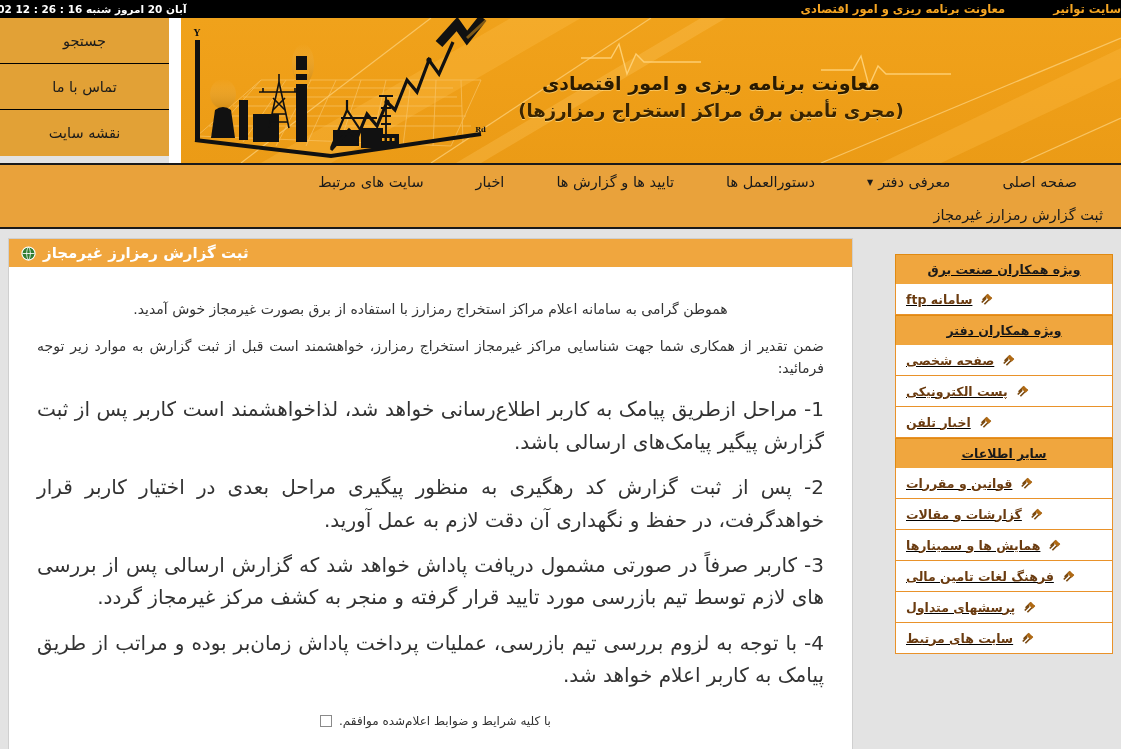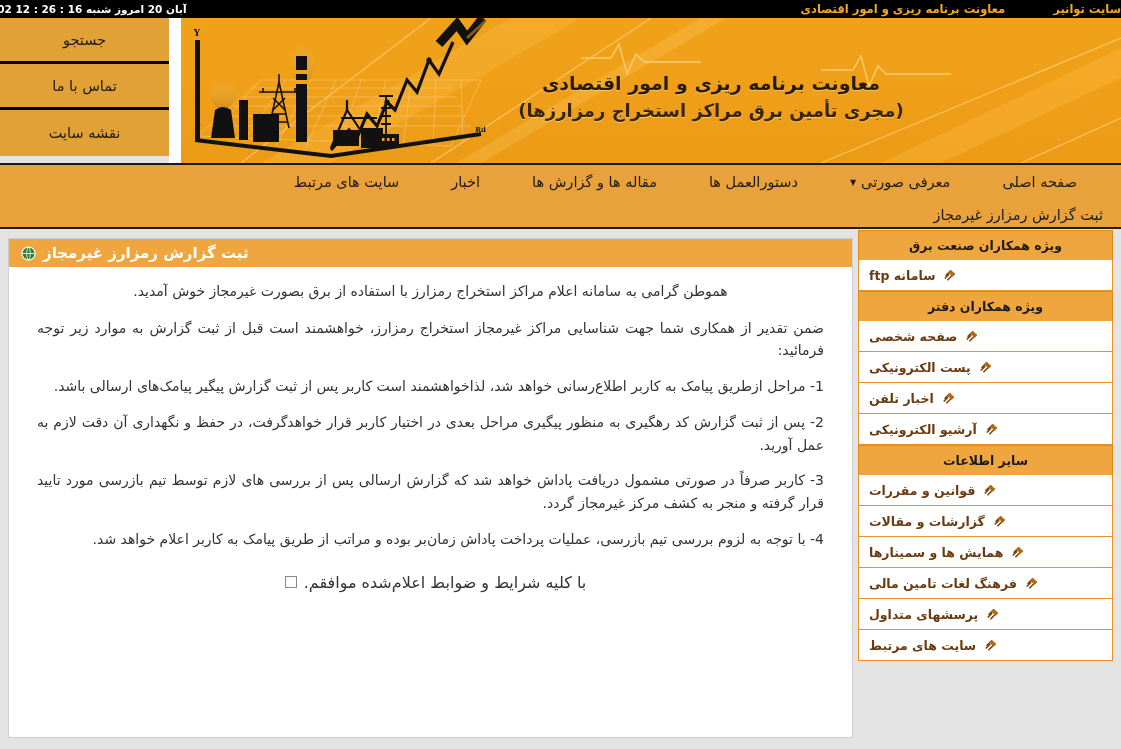--- a/index.html
+++ b/index.html
@@ -30,21 +30,21 @@
     color:#f6a623; font-size:11.5px; font-weight:bold; white-space:nowrap;
     text-decoration:none; cursor:pointer;
   }
 
   
   .leftcol { position:absolute; top:18px; left:0; width:169px; height:145px; background:#e3e3e3; }
   .leftbtn {
     width:169px; height:46px; background:#e2a136;
     display:flex; align-items:center; justify-content:center;
     color:#1a1a1a; font-size:14.5px; cursor:pointer;
-    border-bottom:3px solid #000000;
+    border-bottom:1px solid #000000;
   }
   .leftbtn:last-child { border-bottom:none; }
 
   
   .banner {
     position:absolute; top:18px; left:181px; width:940px; height:145px;
     background:linear-gradient(180deg,#f0a21b 0%, #ef9f18 45%, #eb9b16 100%);
     overflow:hidden;
   }
   .banner-title-wrap {
@@ -78,21 +78,21 @@
     padding:0 26px; display:flex; align-items:center; gap:5px;
   }
   .caret { font-size:8px; line-height:1; transform:translateY(1px); }
   .navrow2 { padding-right:0; padding-left:0; justify-content:flex-start; }
   .navrow2 .navitem { padding:0; }
 
   
   .bodyarea { position:absolute; top:229px; left:0; width:1121px; height:520px; background:#e3e3e3; }
 
   
-  .sidemenu { position:absolute; top:1px; right:8px; width:255px; }
+  .sidemenu { position:absolute; top:25px; right:8px; width:218px;text-decoration:underline; }
   .side-head {
     height:30px; background:#f0a63e; color:#1a1a1a; font-size:12.5px; font-weight:bold;
     display:flex; align-items:center; justify-content:center;
     border:1px solid #e08a12; border-bottom:none;
   }
   .side-item {
     height:31px; background:#ffffff; border:1px solid #e9922a;
     border-top:none;
     display:flex; flex-direction:row-reverse; align-items:center; justify-content:flex-start;
     padding-right:0; padding-left:10px; gap:8px; cursor:pointer;
@@ -105,38 +105,38 @@
   .content { position:absolute; top:9px; left:8px; width:845px; min-height:500px; background:#ffffff; border:1px solid #cfcfcf; }
   .content-head {
     height:28px; background:#f0a63e; display:flex; flex-direction:row; align-items:center;
     justify-content:flex-start; padding-right:0; padding-left:0;
   }
   .content-head-inner {
     display:flex; align-items:center; gap:7px; margin-right:auto; padding-left:12px; flex-direction:row-reverse;
   }
   .content-title { color:#ffffff; font-size:15px; font-weight:bold; }
   .globe-icon { width:15px; height:15px; }
-  .content-body { padding:14px 28px 10px 28px; }
+  .content-body { padding:32px 28px 10px 28px; }
   .p-welcome {
     text-align:center; color:#333333; font-size:14px; line-height:1.55; margin-bottom:14px;
   }
   .p-intro {
     text-align:justify; color:#333333; font-size:14px; line-height:1.6; margin-bottom:14px;
   }
   .li-item {
-    text-align:justify; color:#333333; font-size:14px; line-height:1.62; margin-bottom:13px;
+    text-align:justify; color:#333333; font-size:20px; line-height:1.62; margin-bottom:13px;
   }
   .agree-row {
     display:flex; flex-direction:row-reverse; align-items:center; justify-content:center;
     gap:7px; margin-top:22px; margin-bottom:12px; padding-left:10px;
   }
   .agree-box {
     width:12px; height:12px; border:1px solid #8a8a8a; background:#fff; flex:none; cursor:pointer;
   }
-  .agree-label { color:#333333; font-size:16px; }
+  .agree-label { color:#333333; font-size:12px; }
 </style>
 </head>
 <body>
 
 <div id="page">
 
   <div class="topbar">
     <div class="datetime">1402  آبان 20  امروز شنبه  16 : 26 : 12</div>
     <div class="topbar-links">
       <a class="topbar-link">سایت توانیر</a>
@@ -252,28 +252,28 @@
     </div>
 
   </div>
 
   <div class="navbar">
     <div class="navrow">
       <div class="navitem">
         <span>صفحه اصلی</span>
       </div>
       <div class="navitem">
-        <span>معرفی صورتی</span>
+        <span>معرفی دفتر</span>
         <span class="caret">▼</span>
       </div>
       <div class="navitem">
         <span>دستورالعمل ها</span>
       </div>
       <div class="navitem">
-        <span>مقاله ها و گزارش ها</span>
+        <span>تایید ها و گزارش ها</span>
       </div>
       <div class="navitem">
         <span>اخبار</span>
       </div>
       <div class="navitem">
         <span>سایت های مرتبط</span>
       </div>
     </div>
     <div class="navrow navrow2" style="padding-right:18px;">
       <div class="navitem">
@@ -316,29 +316,20 @@
           <span class="si-label">پست الکترونیکی</span>
         </span>
       </div>
       <div class="side-item">
         <span class="side-item-inner">
           <svg class="si-icon" viewBox="0 0 16 16">
             <path d="M2,12 L7,7 M5,14 L13,6 M3,9 L9,3" stroke="#7a4a12" stroke-width="2" fill="none"></path>
             <path d="M9,2 L14,7 L11,10 L6,5 Z" fill="#b06a14"></path>
           </svg>
           <span class="si-label">اخبار تلفن</span>
-        </span>
-      </div>
-      <div class="side-item">
-        <span class="side-item-inner">
-          <svg class="si-icon" viewBox="0 0 16 16">
-            <path d="M2,12 L7,7 M5,14 L13,6 M3,9 L9,3" stroke="#7a4a12" stroke-width="2" fill="none"></path>
-            <path d="M9,2 L14,7 L11,10 L6,5 Z" fill="#b06a14"></path>
-          </svg>
-          <span class="si-label">آرشیو الکترونیکی</span>
         </span>
       </div>
 
       <div class="side-head">سایر اطلاعات</div>
       <div class="side-item">
         <span class="side-item-inner">
           <svg class="si-icon" viewBox="0 0 16 16">
             <path d="M2,12 L7,7 M5,14 L13,6 M3,9 L9,3" stroke="#7a4a12" stroke-width="2" fill="none"></path>
             <path d="M9,2 L14,7 L11,10 L6,5 Z" fill="#b06a14"></path>
           </svg>

